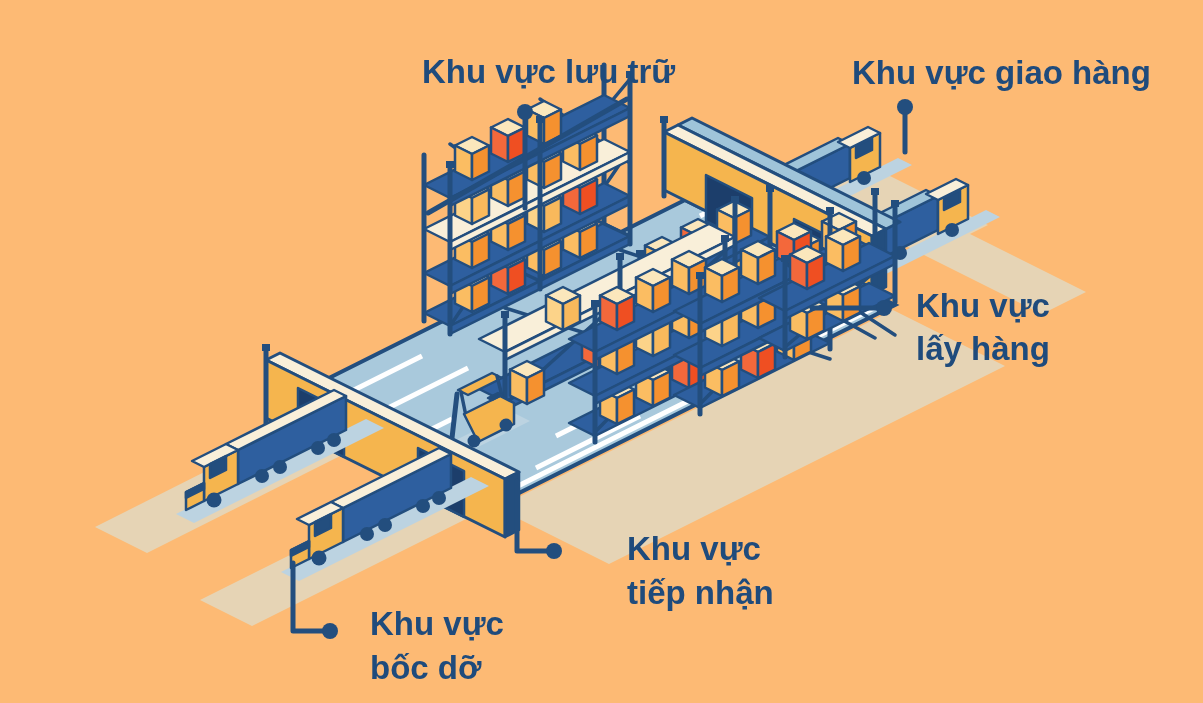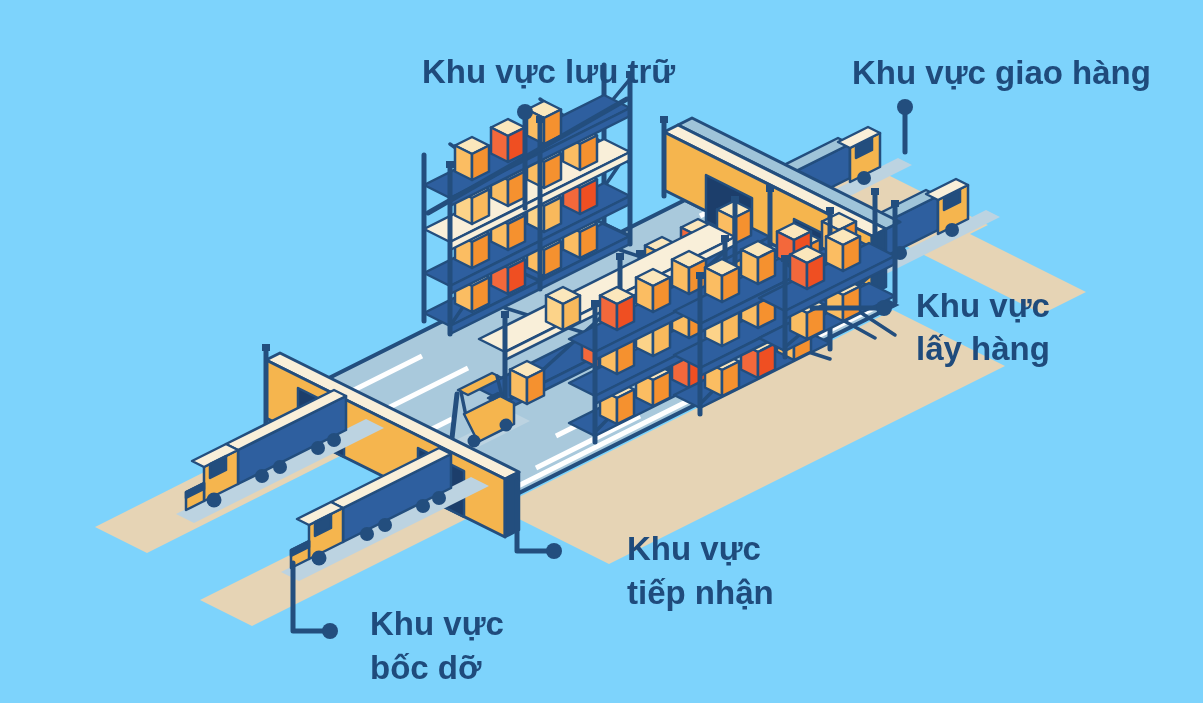--- a/index.html
+++ b/index.html
@@ -1,17 +1,17 @@
 <!DOCTYPE html>
 <html><head>
 <meta charset="utf-8">
 <style>
   html,body{margin:0;padding:0;}
   body{font-family:"Liberation Sans",sans-serif;}
-  .stage{position:relative;width:1203px;height:703px;background:#7dd3fc;overflow:hidden;}
+  .stage{position:relative;width:1203px;height:703px;background:#fdba74;overflow:hidden;}
   svg{position:absolute;left:0;top:0;display:block;}
   
   .lbl{font-family:"Liberation Sans",sans-serif;font-weight:700;font-size:33px;fill:#1F4B7C;}
   
   .o{stroke:#234E7E;stroke-width:2.5;stroke-linejoin:round;}
   .o2{stroke:#234E7E;stroke-width:3;stroke-linejoin:round;}
   .fY{fill:#F5B54E;}   
   .fC{fill:#F9EFD9;}   
   .fB{fill:#2E5F9F;}   
   .fLB{fill:#9FC4D9;}  

